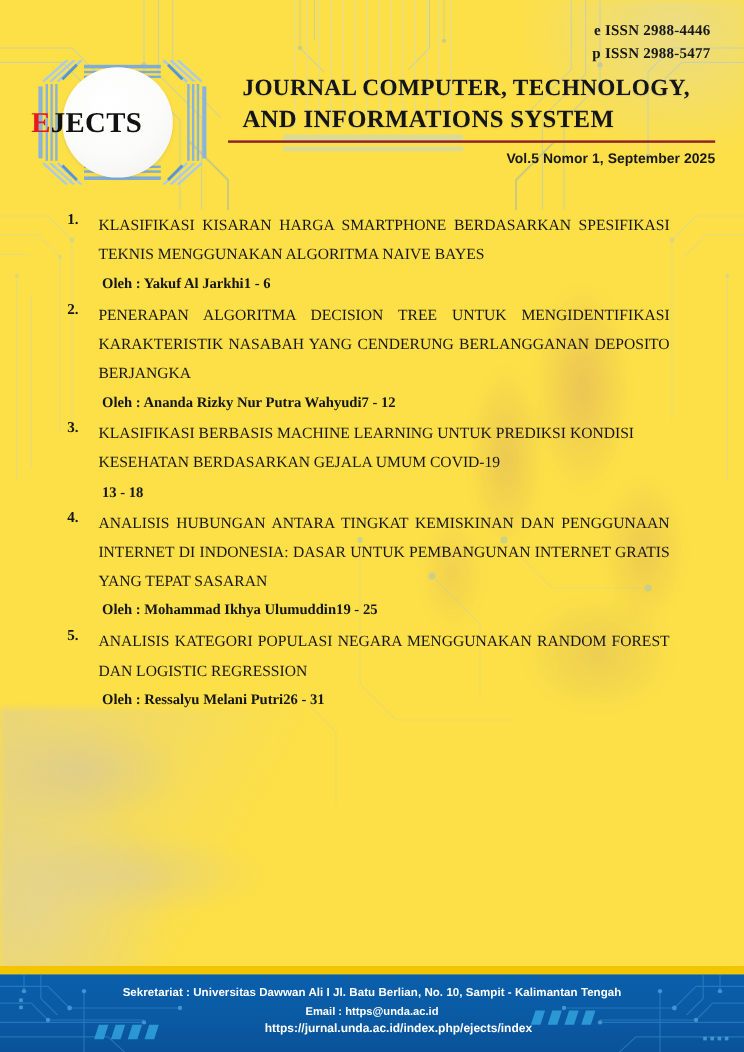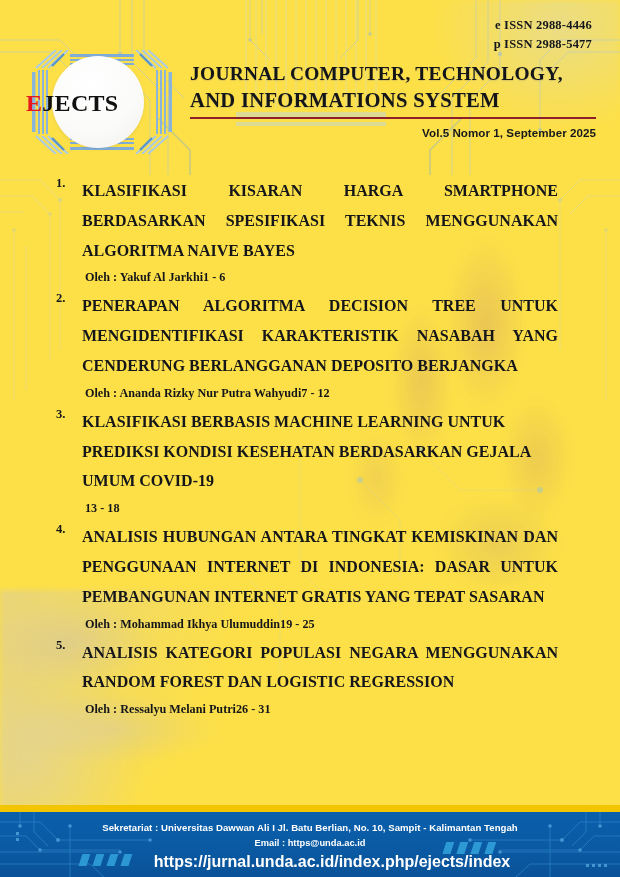--- a/index.html
+++ b/index.html
@@ -120,20 +120,21 @@
   }
   .title-line {
     font-family: "Liberation Serif", serif;
     font-weight: bold;
     font-size: 19.4px;
     letter-spacing: 0.3px;
     color: #131519;
     line-height: 1.28;
     white-space: nowrap;
     text-shadow: 0 1px 1px rgba(120,120,130,0.25);
+    margin-left: 12px;
   }
   .title-line.second { font-size: 20.6px; }
   .title-rule {
     margin-top: 4px;
     height: 1.6px;
     width: 406px;
     background: #8d2029;
   }
   .volume-line {
     margin-top: 7px;
@@ -167,22 +168,22 @@
     width: 22px;
     font-family: "Liberation Serif", serif;
     font-weight: bold;
     font-size: 12.6px;
     color: #14161a;
   }
 
   .art-title {
     margin-left: 26px;
     font-family: "Liberation Serif", serif;
-    font-weight: bold;
-    font-size: 16px;
+    font-weight: normal;
+    font-size: 13px;
     line-height: 1.86;
     color: #14161a;
     text-align: justify;
     text-justify: inter-word;
   }
   .art-title.nojustify { text-align: left; }
 
   .art-byline {
     margin-left: 29px;
     margin-top: 1px;
@@ -223,21 +224,21 @@
     left: 0; top: 9px;
     width: 620px;
     text-align: center;
     font-family: "Liberation Sans", sans-serif;
     font-weight: bold;
     color: #ffffff;
     line-height: 1.55;
   }
   .f-line1 { font-size: 9.6px; letter-spacing: 0.05px; }
   .f-line2 { font-size: 9.3px; }
-  .f-line3 { font-size: 16px; margin-left: 44px; }
+  .f-line3 { font-size: 10px; margin-left: 44px; }
 </style>
 </head>
 <body>
 
 <div class="page">
 
   <div class="bg-layer">
     <div class="bg-soft-tr"></div>
     <div class="bg-photo-robot"></div>
     <div class="bg-photo-laptop"></div>

